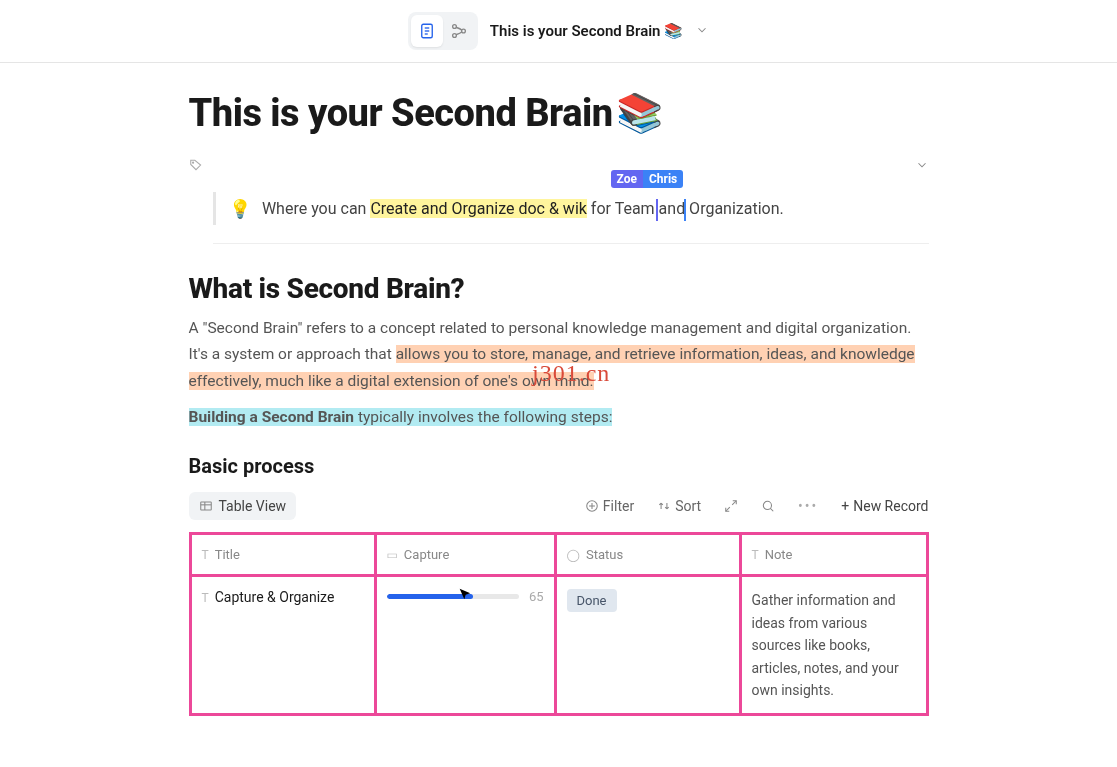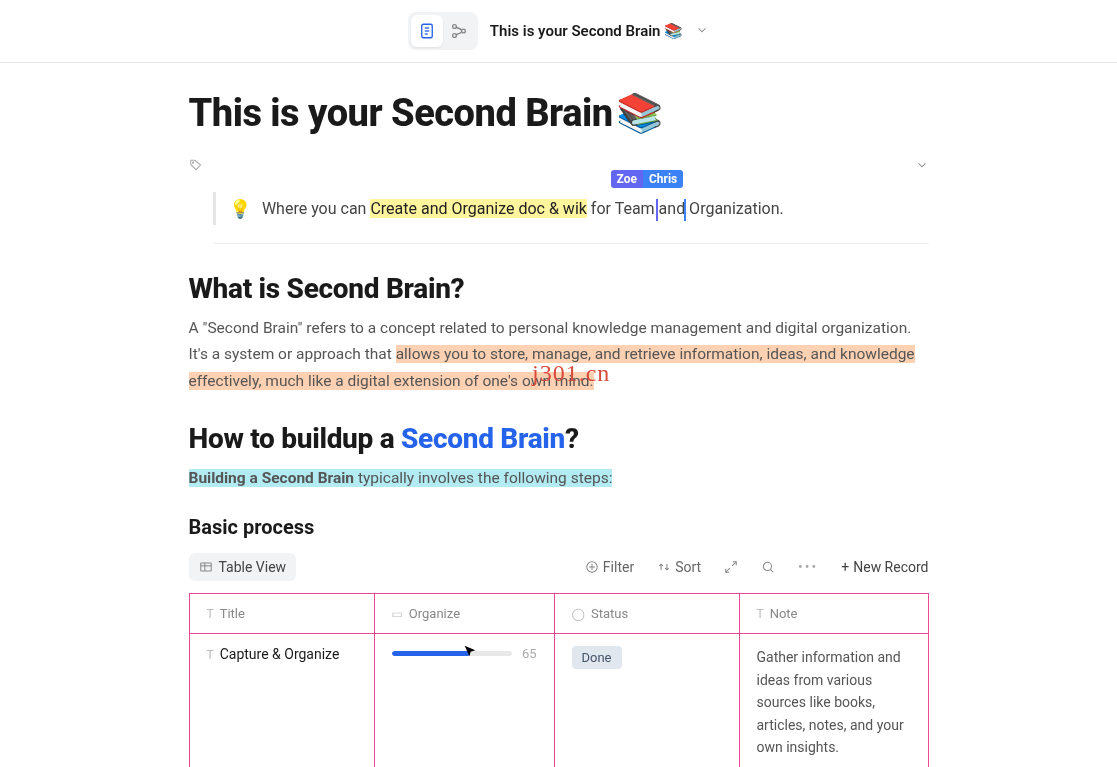--- a/index.html
+++ b/index.html
@@ -29,21 +29,21 @@
 .divider { border: none; border-top: 1px solid #eee; margin: 18px 0 0 24px; }
 .h2 { font-size: 28px; font-weight: 800; margin-top: 28px; letter-spacing: -0.3px; }
 .body-p { font-size: 15.5px; line-height: 1.7; color: #555; margin-top: 10px; }
 .h3 { font-size: 20px; font-weight: 700; margin-top: 24px; }
 .table-toolbar { display: flex; align-items: center; margin-top: 14px; }
 .tv-btn { background: #f1f3f5; border-radius: 6px; padding: 6px 10px; display: flex; align-items: center; gap: 6px; font-size: 14px; color: #444; }
 .tool-right { margin-left: auto; display: flex; align-items: center; gap: 23px; color: #666; font-size: 14px; }
 .tool-item { display: flex; align-items: center; gap: 4px; cursor: pointer; }
 .new-rec { display: flex; align-items: center; gap: 4px; color: #444; }
 table { width: 100%; border-collapse: collapse; margin-top: 12px; font-size: 14px; }
-th, td { border: 1px solid #ec4899; padding: 12px 17px; text-align: left; vertical-align: top; }
+th, td { border: 3px solid #ec4899; padding: 12px 10px; text-align: left; vertical-align: top; }
 th { font-weight: 400; color: #888; font-size: 13px; }
 th .ico, td .ico { color: #bbb; margin-right: 6px; font-size: 12px; }
 .prog-wrap { display: flex; align-items: center; gap: 10px; }
 .prog-bar { flex: 1; height: 5px; background: #e8e8e8; border-radius: 3px; overflow: hidden; position: relative; }
 .prog-fill { height: 100%; background: #2563eb; border-radius: 3px; }
 .prog-val { color: #aaa; font-size: 13px; }
 .status-pill { display: inline-block; padding: 4px 10px; border-radius: 4px; font-size: 13px; }
 .status-done { background: #e0e7ef; color: #475569; }
 .note { color: #555; line-height: 1.6; }
 .cursor-img { position: absolute; left: 70px; top: -3px; pointer-events:none; }
@@ -117,23 +117,20 @@
       <span class="cursor1"></span>
     </span>
   </div>
   <hr class="divider">
 
   <h2 class="h2">What is Second Brain?</h2>
   <p class="body-p">
     <span>A "Second Brain" refers to a concept related to personal knowledge management and digital organization. It's a system or approach that </span><span class="hl-orange">allows you to store, manage, and retrieve information, ideas, and knowledge effectively, much like a digital extension of one's own mind.</span>
   </p>
 
-  <h2 class="h2">
-    <span>How to buildup a </span><span class="link-blue">Second Brain</span><span>?</span>
-  </h2>
   <p class="body-p">
     <span class="hl-teal"><b>Building a Second Brain</b><span> typically involves the following steps:</span></span>
   </p>
 
   <h3 class="h3">Basic process</h3>
 
   <div class="table-toolbar">
     <div class="tv-btn">
       <svg class="svg-ico-sm" viewBox="0 0 24 24">
           <rect x="3" y="5" width="18" height="14" rx="1"></rect>
@@ -179,21 +176,21 @@
         <span>+</span>
         <span>New Record</span>
       </div>
     </div>
   </div>
 
   <table>
     <thead>
       <tr>
         <th style="width:185px"><span class="ico">T</span><span>Title</span></th>
-        <th style="width:180px"><span class="ico">▭</span><span>Organize</span></th>
+        <th style="width:180px"><span class="ico">▭</span><span>Capture</span></th>
         <th style="width:185px"><span class="ico">◯</span><span>Status</span></th>
         <th><span class="ico">T</span><span>Note</span></th>
       </tr>
     </thead>
     <tbody id="table-body">
         <tr>
           <td><span class="ico">T</span><span>Capture &amp; Organize</span></td>
           <td>
             <div class="prog-wrap" style="position:relative">
               <div class="prog-bar">

